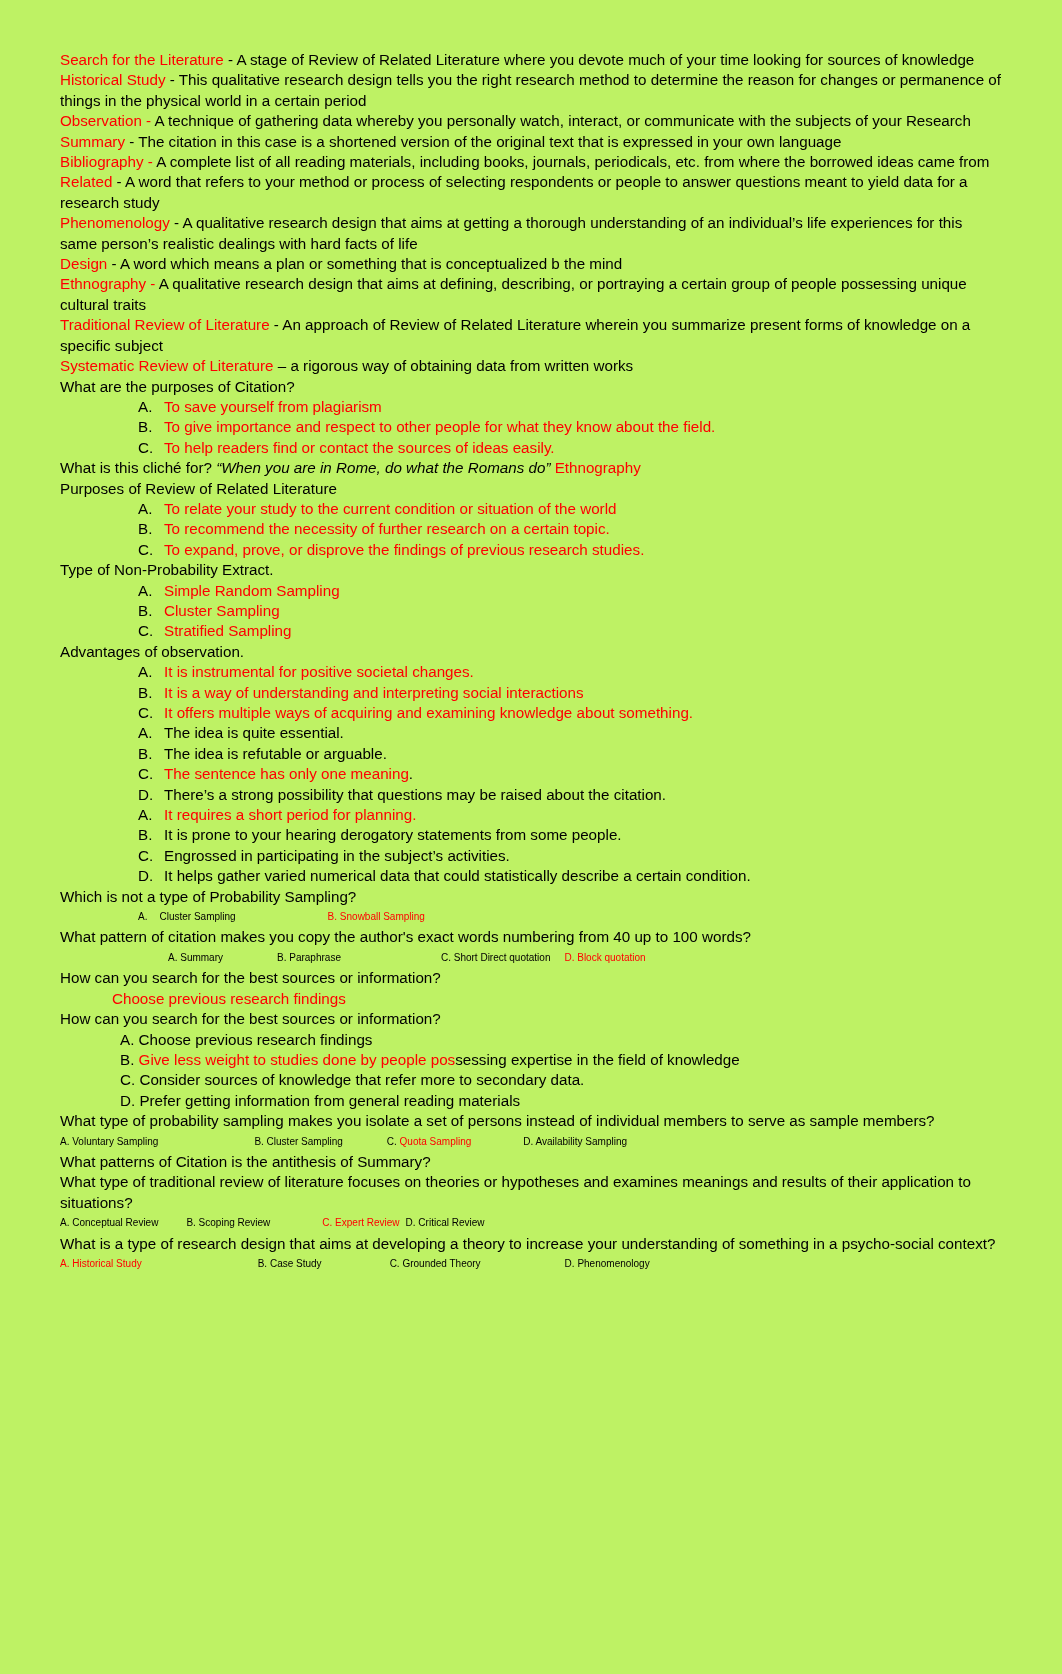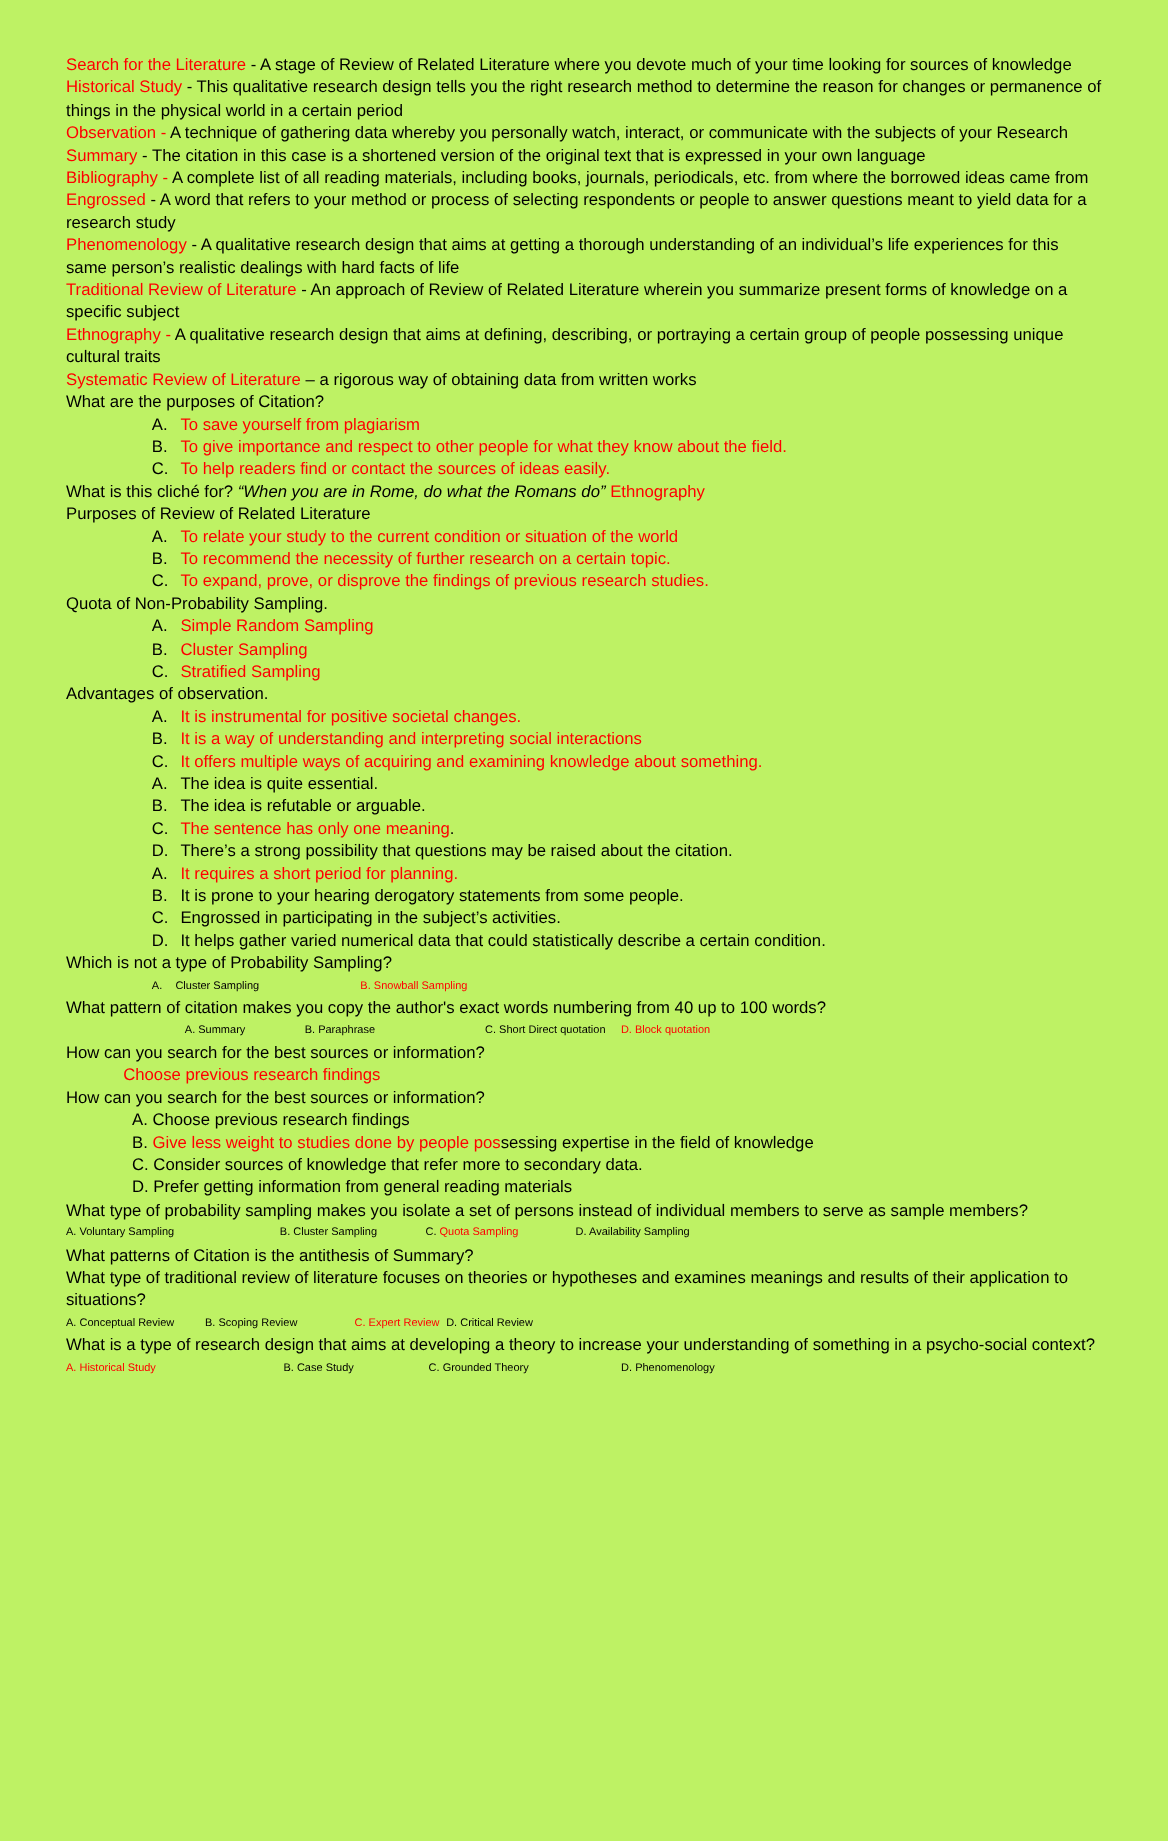--- a/index.html
+++ b/index.html
@@ -63,45 +63,46 @@
 <body>
 
 <div id="doc">
 
   <div>
     <p class="para"><span class="red">Search for the Literature</span><span class="black"> - A stage of Review of Related Literature where you devote much of your time  looking for sources of knowledge</span></p>
     <p class="para"><span class="red">Historical Study</span><span class="black">  - This qualitative research design tells you the right research method to determine the reason for changes or permanence of things in the physical world in a certain period</span></p>
     <p class="para"><span class="red">Observation -</span><span class="black">  A technique of gathering data whereby you personally watch, interact, or communicate with the subjects of your Research</span></p>
     <p class="para"><span class="red">Summary</span><span class="black"> - The citation in this case is a shortened version of the original text that is expressed in your own language</span></p>
     <p class="para"><span class="red">Bibliography -</span><span class="black"> A complete list of all reading materials, including books, journals, periodicals, etc. from where the borrowed ideas came from</span></p>
-    <p class="para"><span class="red">Engrossed</span><span class="black"> - A word that refers to your method or process of selecting respondents or people to answer questions meant to yield data for a research study</span></p>
+    <p class="para"><span class="red">Related</span><span class="black"> - A word that refers to your method or process of selecting respondents or people to answer questions meant to yield data for a research study</span></p>
     <p class="para"><span class="red">Phenomenology</span><span class="black">  -  A qualitative research design that aims at getting a thorough understanding of an individual’s life experiences for this same person’s realistic dealings with hard facts of life</span></p>
+    <p class="para"><span class="red">Design</span><span class="black"> - A word which means a plan or something that is conceptualized b the mind</span></p>
+    <p class="para"><span class="red">Ethnography -</span><span class="black"> A qualitative research design that aims at defining, describing, or portraying a certain group of people possessing unique cultural traits</span></p>
     <p class="para"><span class="red">Traditional Review of Literature</span><span class="black"> - An approach of Review of Related Literature wherein you summarize present forms of knowledge on a specific subject</span></p>
-    <p class="para"><span class="red">Ethnography -</span><span class="black"> A qualitative research design that aims at defining, describing, or portraying a certain group of people possessing unique cultural traits</span></p>
     <p class="para"><span class="red">Systematic Review of Literature</span><span class="black"> – a rigorous way of obtaining data from written works</span></p>
   </div>
 
   <div>
     <p class="para">What are the purposes of Citation?</p>
     <p class="opt"><span class="lbl black">A.</span><span class="red">To save yourself from plagiarism</span></p>
     <p class="opt"><span class="lbl black">B.</span><span class="red">To give importance and respect to other people for what they know about the field.</span></p>
     <p class="opt"><span class="lbl black">C.</span><span class="red">To help readers find or contact the sources of ideas easily.</span></p>
   </div>
 
   <p class="para"><span class="black">What is this cliché for? </span><span class="black ital">“When you are in Rome, do what the Romans do”</span><span class="red"> Ethnography</span></p>
 
   <div>
     <p class="para">Purposes of Review of Related Literature</p>
     <p class="opt"><span class="lbl black">A.</span><span class="red">To relate your study to the current condition or situation of the world</span></p>
     <p class="opt"><span class="lbl black">B.</span><span class="red">To recommend the necessity of further research on a certain topic.</span></p>
     <p class="opt"><span class="lbl black">C.</span><span class="red">To expand, prove, or disprove the findings of previous research studies.</span></p>
   </div>
 
   <div>
-    <p class="para">Quota of Non-Probability Sampling.</p>
+    <p class="para">Type of Non-Probability Extract.</p>
     <p class="opt"><span class="lbl black">A.</span><span class="red">Simple Random Sampling</span></p>
     <p class="opt"><span class="lbl black">B.</span><span class="red">Cluster Sampling</span></p>
     <p class="opt"><span class="lbl black">C.</span><span class="red">Stratified Sampling</span></p>
   </div>
 
   <div>
     <p class="para">Advantages of observation.</p>
     <p class="opt"><span class="lbl black">A.</span><span class="red">It is instrumental for positive societal changes.</span></p>
     <p class="opt"><span class="lbl black">B.</span><span class="red">It is a way of understanding and interpreting social interactions</span></p>
     <p class="opt"><span class="lbl black">C.</span><span class="red">It offers multiple ways of acquiring and examining knowledge about something.</span></p>

